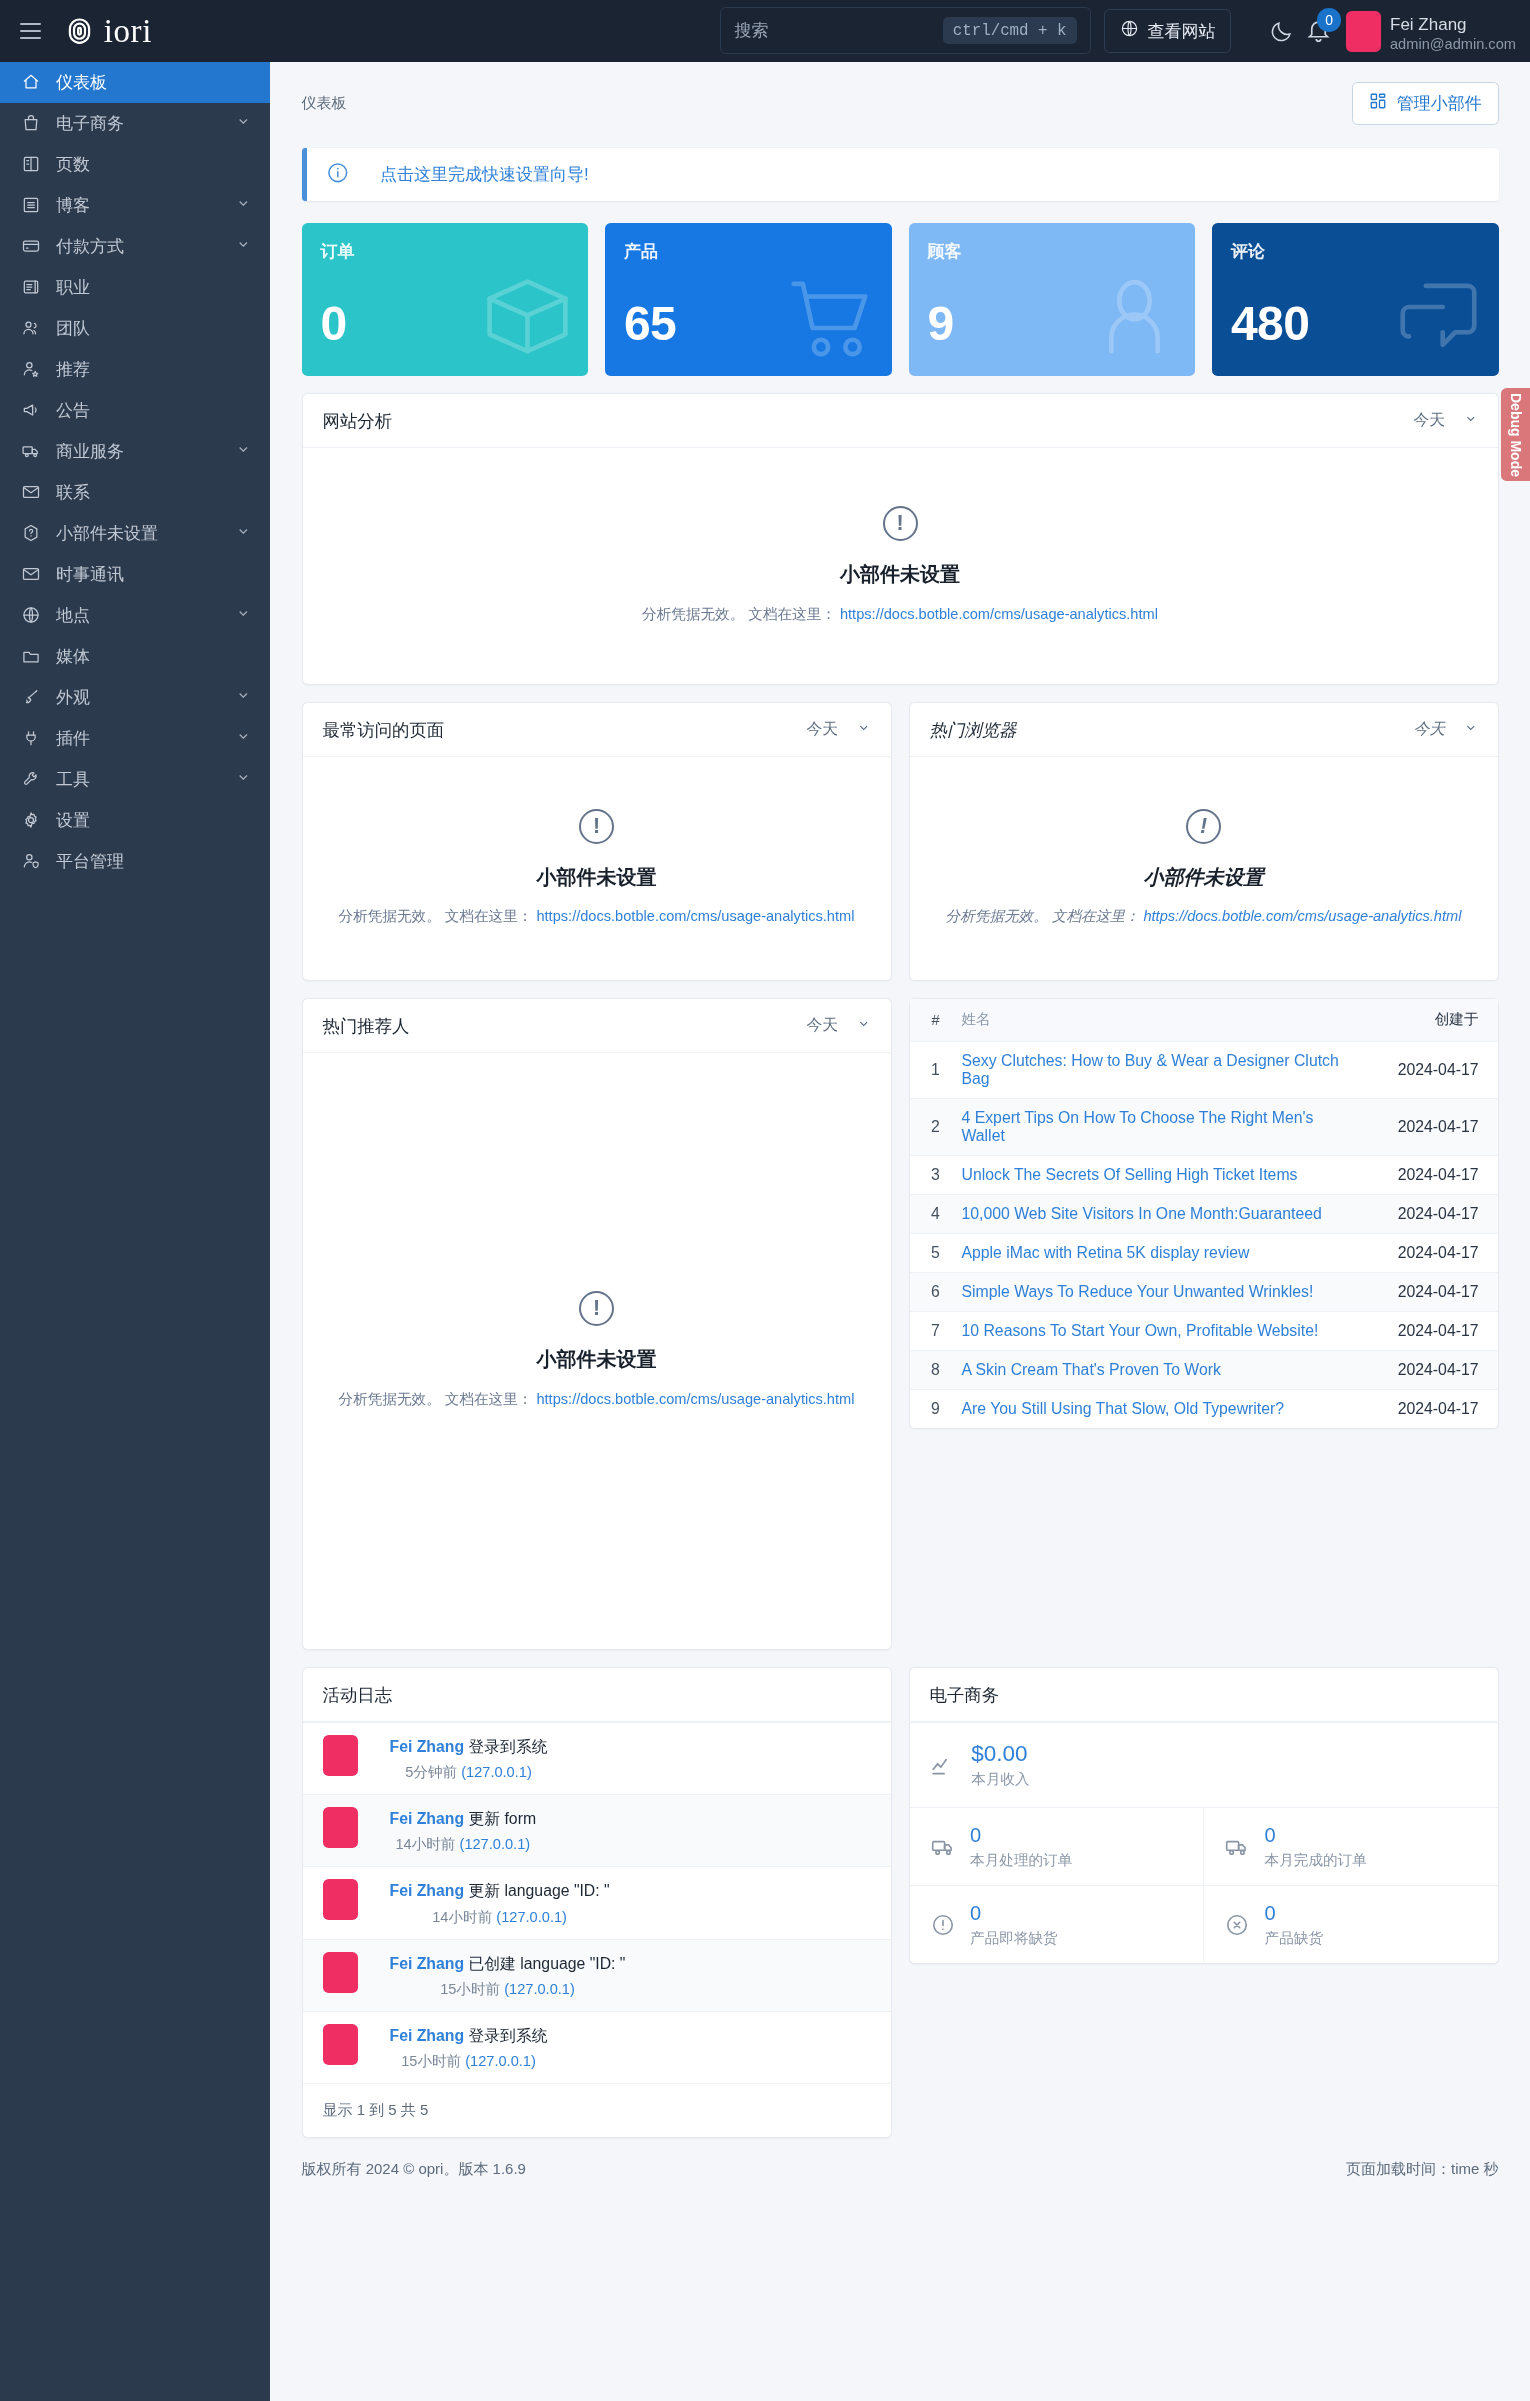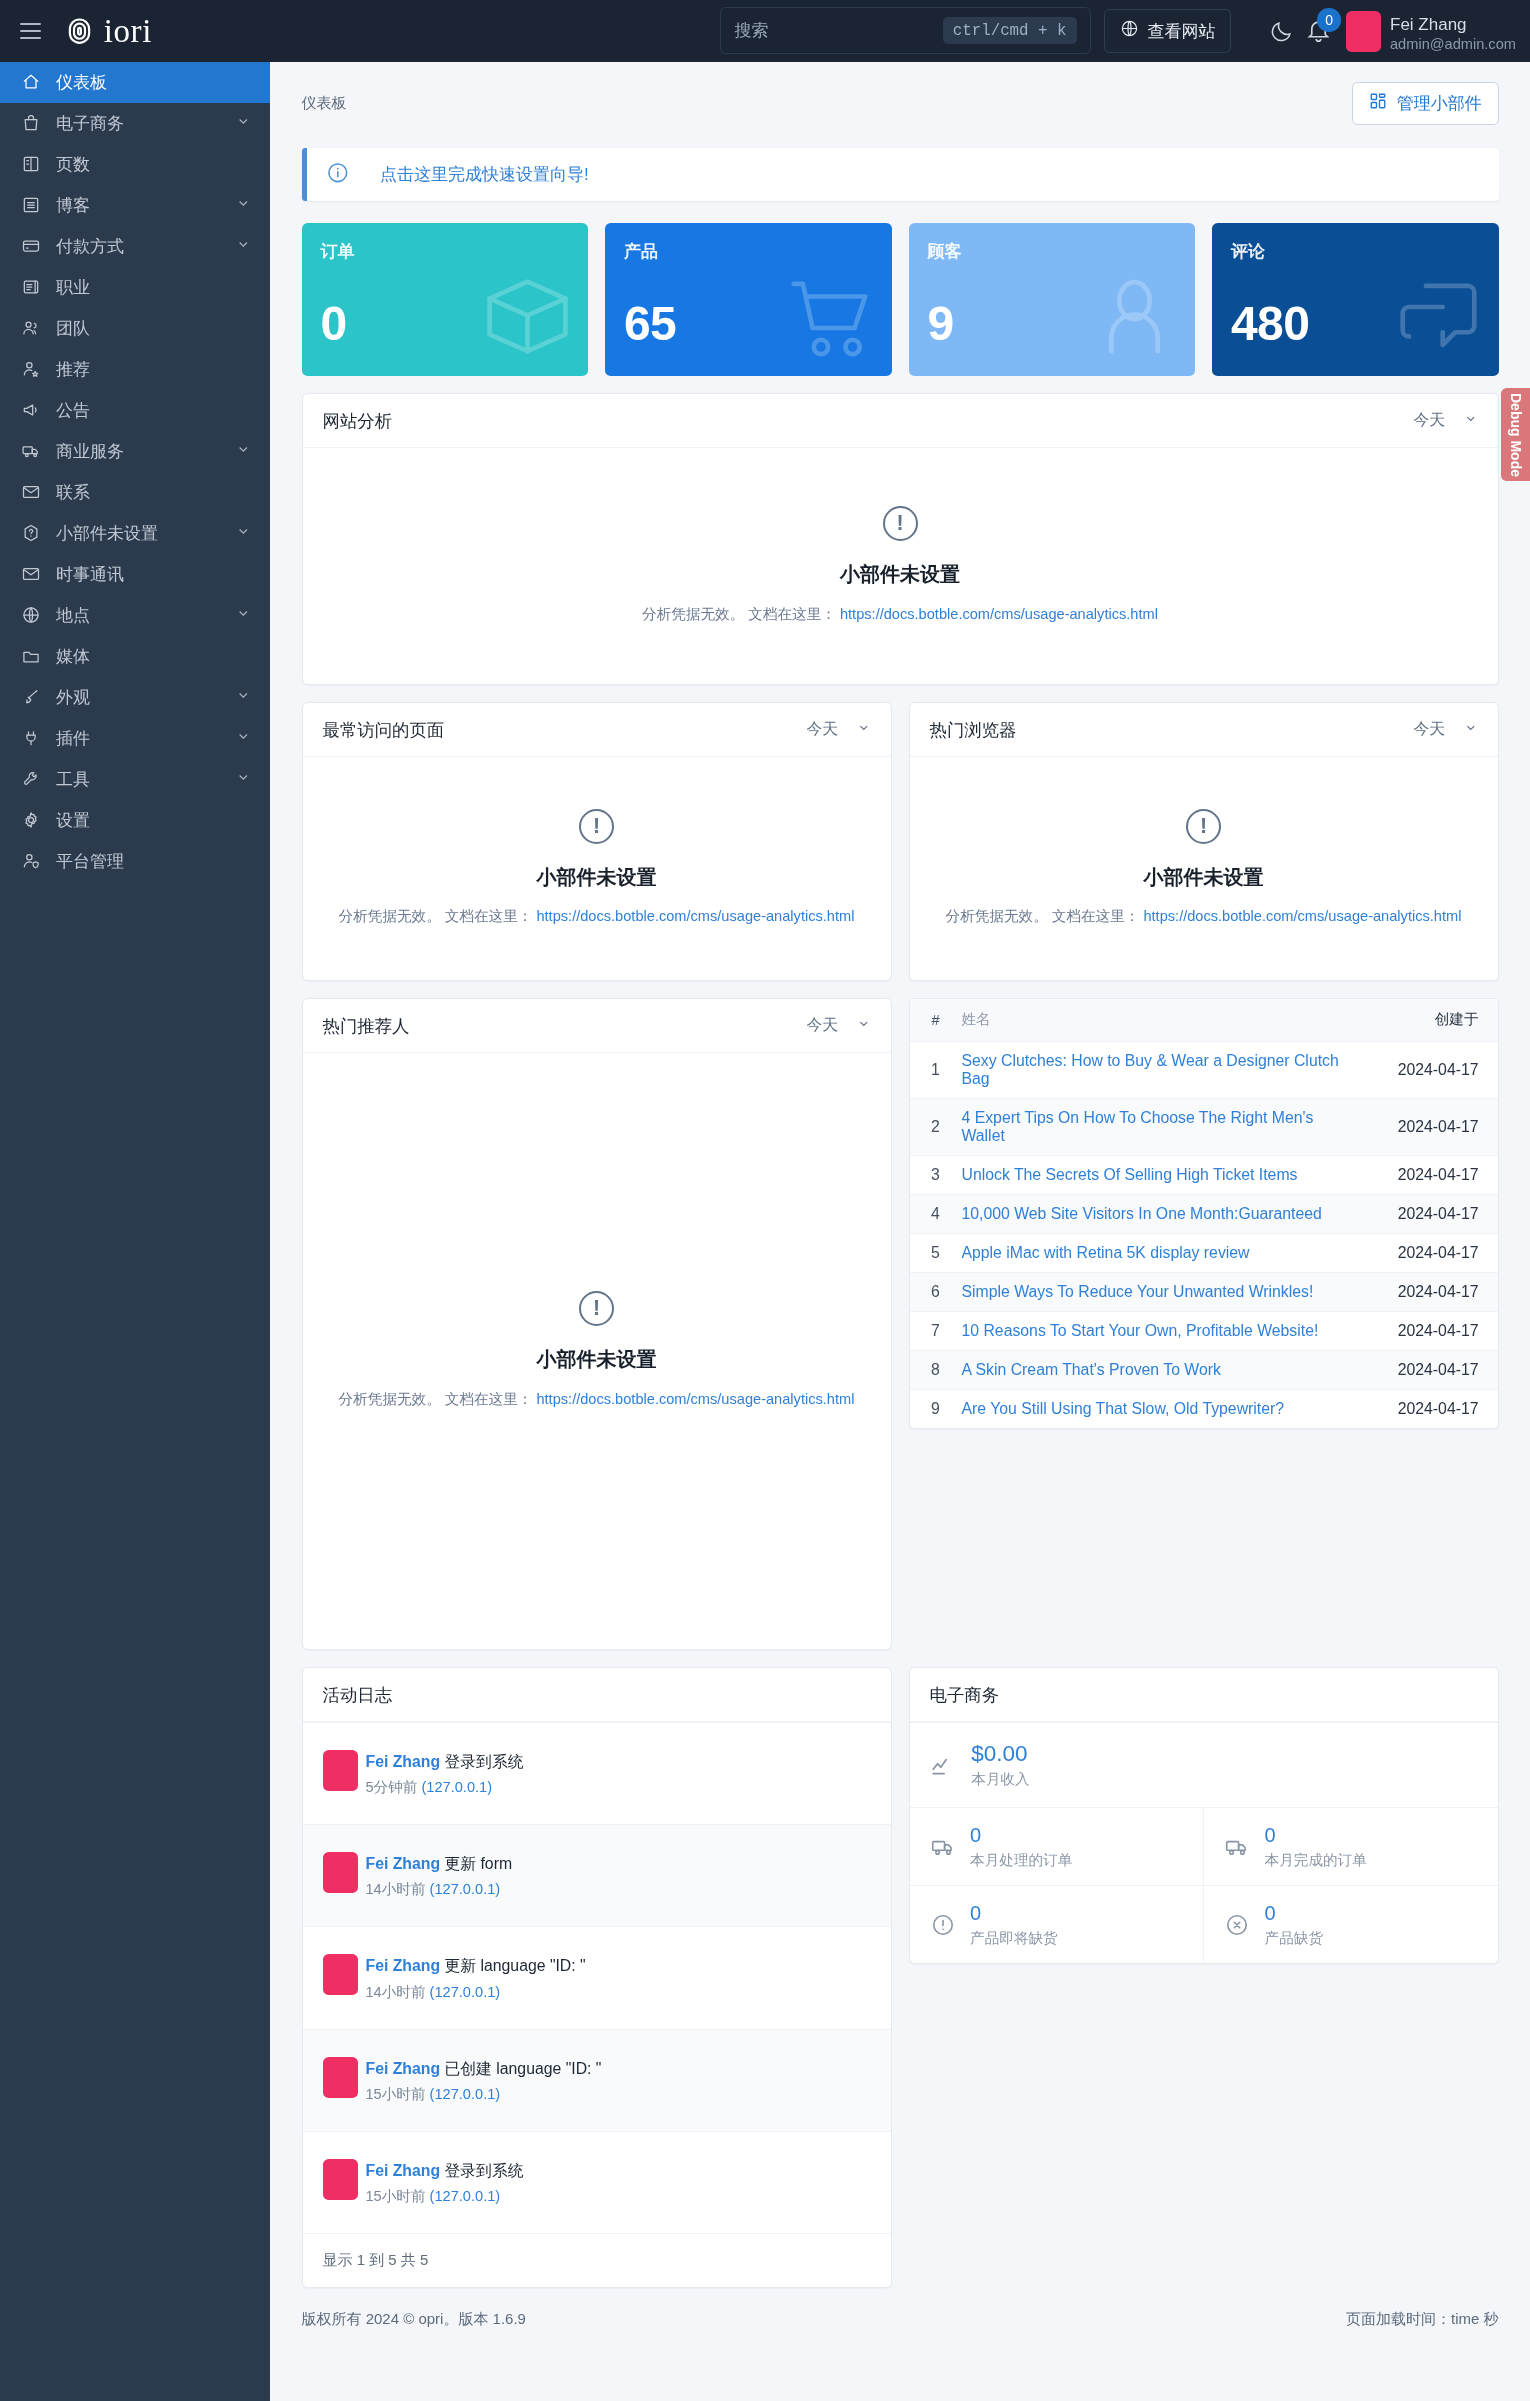--- a/index.html
+++ b/index.html
@@ -119,21 +119,21 @@
   td { font-size: 15.8px; padding: 10px 0; vertical-align: middle; }
   tr.alt td { background:#f8fafc; }
   tbody tr { border-top: 1.1px solid #eef1f5; }
   .post-link { color:#2f80d8; text-decoration:none; cursor:pointer; }
   .num-col { width: 52px; text-align:center; color:#44505f; }
   .date-col { width: 129px; text-align:right; color:#2a3442; padding-right: 19px; }
   .name-col { padding-right: 17px; }
   th.num-col { text-align:center; padding-left:0; }
   th.date-col { text-align:right; }
 
-  .act-row { display:flex; gap: 8px; align-items:flex-start; padding: 27px 20px; border-top:1.1px solid #eef1f5; }
+  .act-row { display:flex; gap: 32px; align-items:flex-start; padding: 12px 20px; border-top:1.1px solid #eef1f5;text-align:center; }
   .act-row.alt { background:#f8fafc; }
   .act-av { width: 35px; height: 41px; border-radius: 5.6px; background:#ef2e63; flex: 0 0 35px; }
   .act-main { font-size: 15.8px; color:#1d2733; line-height:1.5; }
   .act-user { color:#2f80d8; font-weight: bold; }
   .act-time { font-size: 14.6px; color:#7b8798; margin-top:4.5px; }
   .act-ip { color:#2f80d8; }
   .act-foot { padding: 17px 20px; font-size: 15px; color:#5d6b7d; border-top:1.1px solid #eef1f5;}
 
   .ec-main { display:flex; align-items:center; gap: 15.8px; padding: 18px 20px; border-top:1.1px solid #eef1f5; }
   .ec-ico { width:26px;height:26px;color:#8a95a5; flex:0 0 26px;}
@@ -540,21 +540,21 @@
       <div class="empty" style="height: 223px;">
         <div class="empty-ico">!</div>
         <div class="empty-title">小部件未设置</div>
         <div class="empty-sub">
           <span>分析凭据无效。 文档在这里：</span>
           <a href="#">https://docs.botble.com/cms/usage-analytics.html</a>
         </div>
       </div>
     </div>
 
-    <div class="panel" style="flex:1;">
+    <div class="panel" style="flex:1;font-style:italic;">
       <div class="panel-head">
         <div class="panel-title">热门浏览器</div>
         <div class="period">
           <span>今天</span>
           <span>
             <svg width="13.5" height="13.5" viewBox="0 0 24 24" fill="none" stroke="#5f6f82" stroke-width="2">
                 <path d="M6 9l6 6 6-6"></path>
               </svg>
           </span>
         </div>

